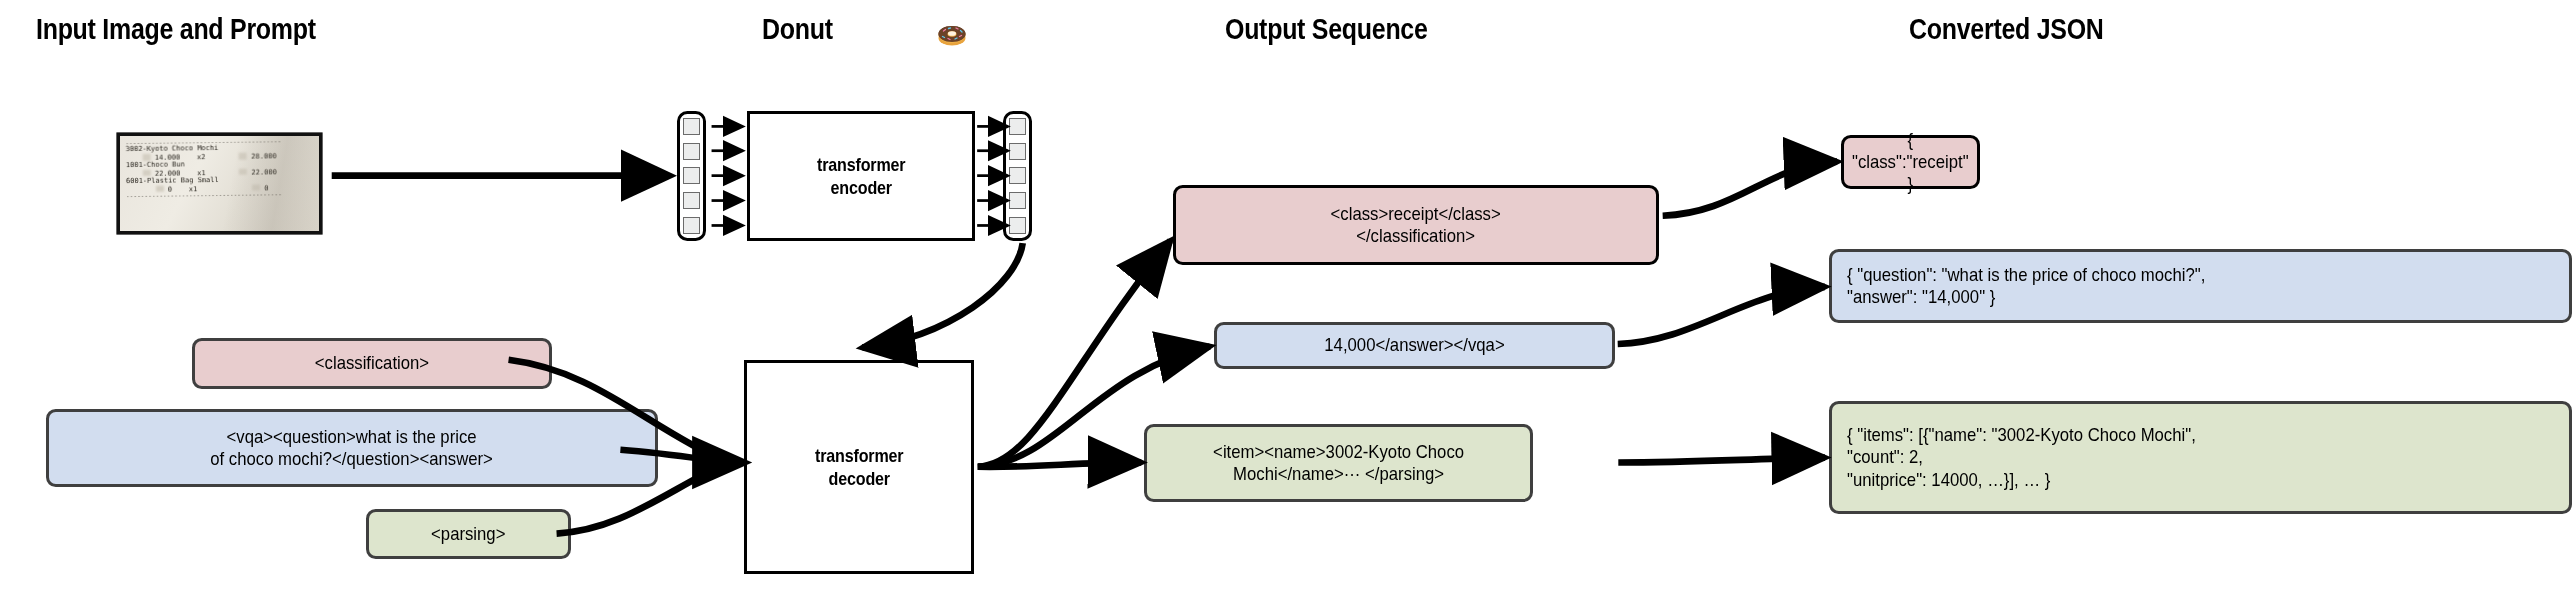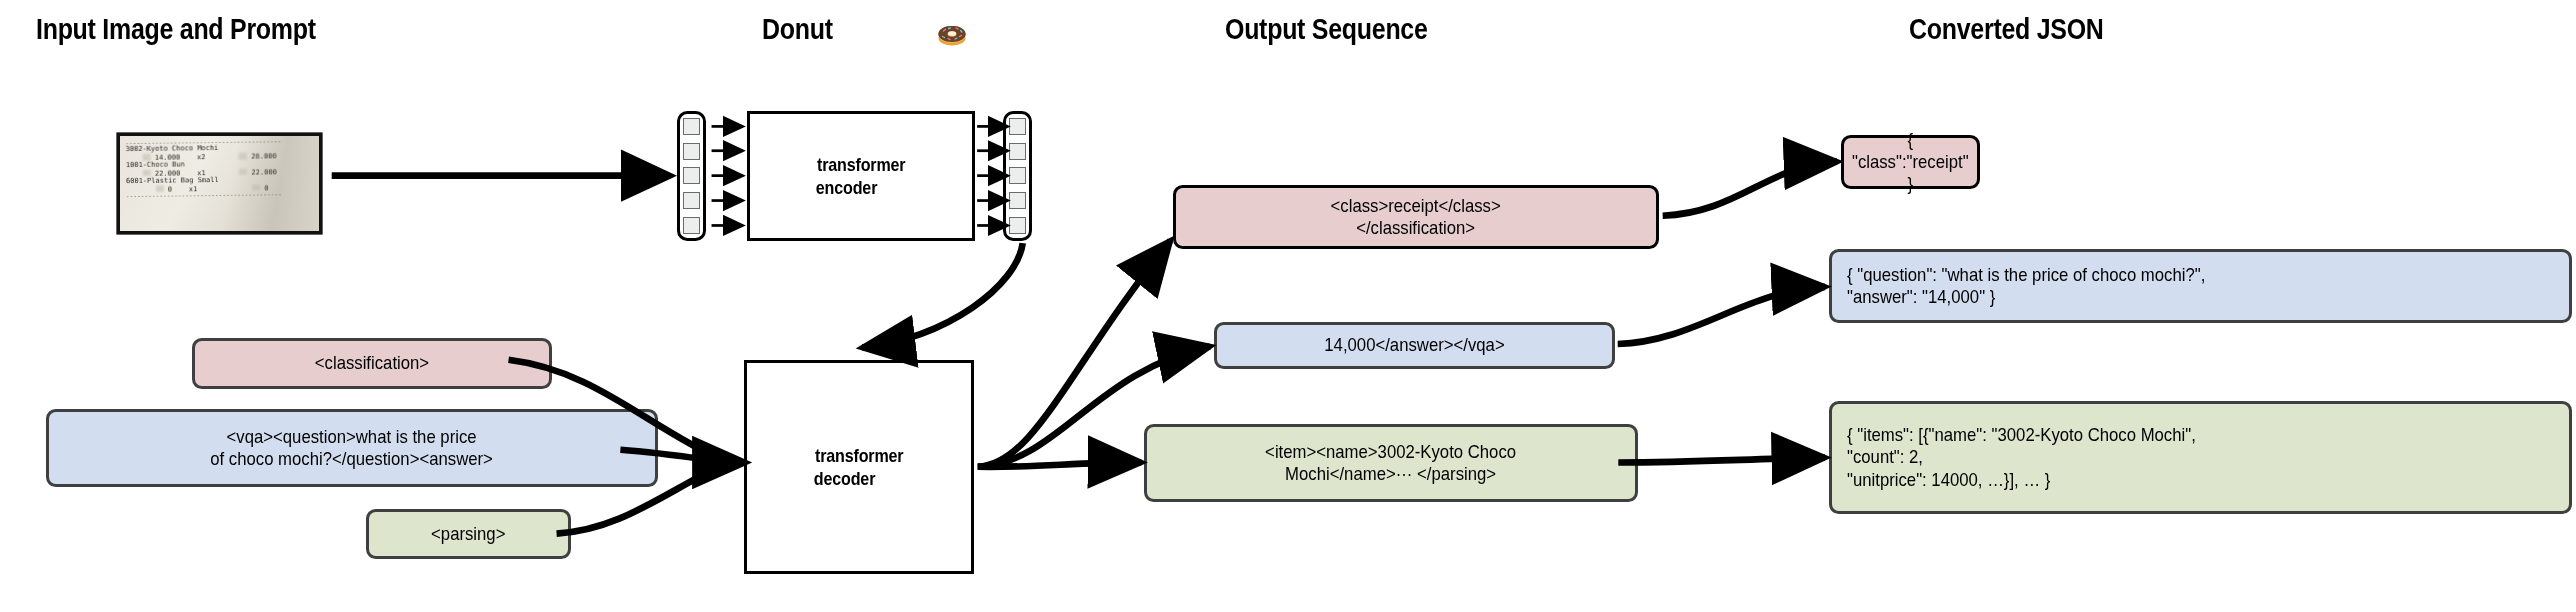--- a/index.html
+++ b/index.html
@@ -71,21 +71,21 @@
     box-sizing:border-box;
   }
 
   
   .model-box{
     position:absolute;
     border:3px solid #000;
     background:#fff;
     box-sizing:border-box;
     display:flex;align-items:center;justify-content:center;
-    text-align:left;
+    text-align:center;
     font-weight:bold;
     font-size:19px;
     line-height:1.22;
     color:#000;
     letter-spacing:-0.2px;
     text-decoration:underline;
   }
   .model-box span{transform:scaleX(0.92);display:inline-block;}
 
   
@@ -195,30 +195,30 @@
 
 <div class="rbox c-blue" style="left:4.9px;top:409px;width:612px;height:78px;margin-left:41px;">
   <span class="txt">&lt;vqa&gt;&lt;question&gt;what is the price
 of choco mochi?&lt;/question&gt;&lt;answer&gt;</span>
 </div>
 
 <div class="rbox c-green" style="left:366px;top:509px;width:205px;height:50px;">
   <span class="txt">&lt;parsing&gt;</span>
 </div>
 
-<div class="rbox c-pink hardborder" style="left:1173px;top:185px;width:486px;height:64px;">
+<div class="rbox c-pink hardborder" style="left:1173px;top:185px;width:486px;height:80px;">
   <span class="txt">&lt;class&gt;receipt&lt;/class&gt;
 &lt;/classification&gt;</span>
 </div>
 
 <div class="rbox c-blue" style="left:1214px;top:322px;width:401px;height:47px;">
   <span class="txt">14,000&lt;/answer&gt;&lt;/vqa&gt;</span>
 </div>
 
-<div class="rbox c-green" style="left:1144px;top:424px;width:494px;height:78px;">
+<div class="rbox c-green" style="left:1144px;top:424px;width:389px;height:78px;">
   <span class="txt">&lt;item&gt;&lt;name&gt;3002-Kyoto Choco
 Mochi&lt;/name&gt;··· &lt;/parsing&gt;</span>
 </div>
 
 <div class="rbox c-pink hardborder" style="left:1841px;top:135px;width:139px;height:54px;">
   <span class="txt">{ "class":"receipt" }</span>
 </div>
 
 <div class="rbox c-blue left" style="left:1829px;top:249px;width:743px;height:74px;padding-left:14.6px;">
   <span class="txt">{ "question": "what is the price of choco mochi?",

